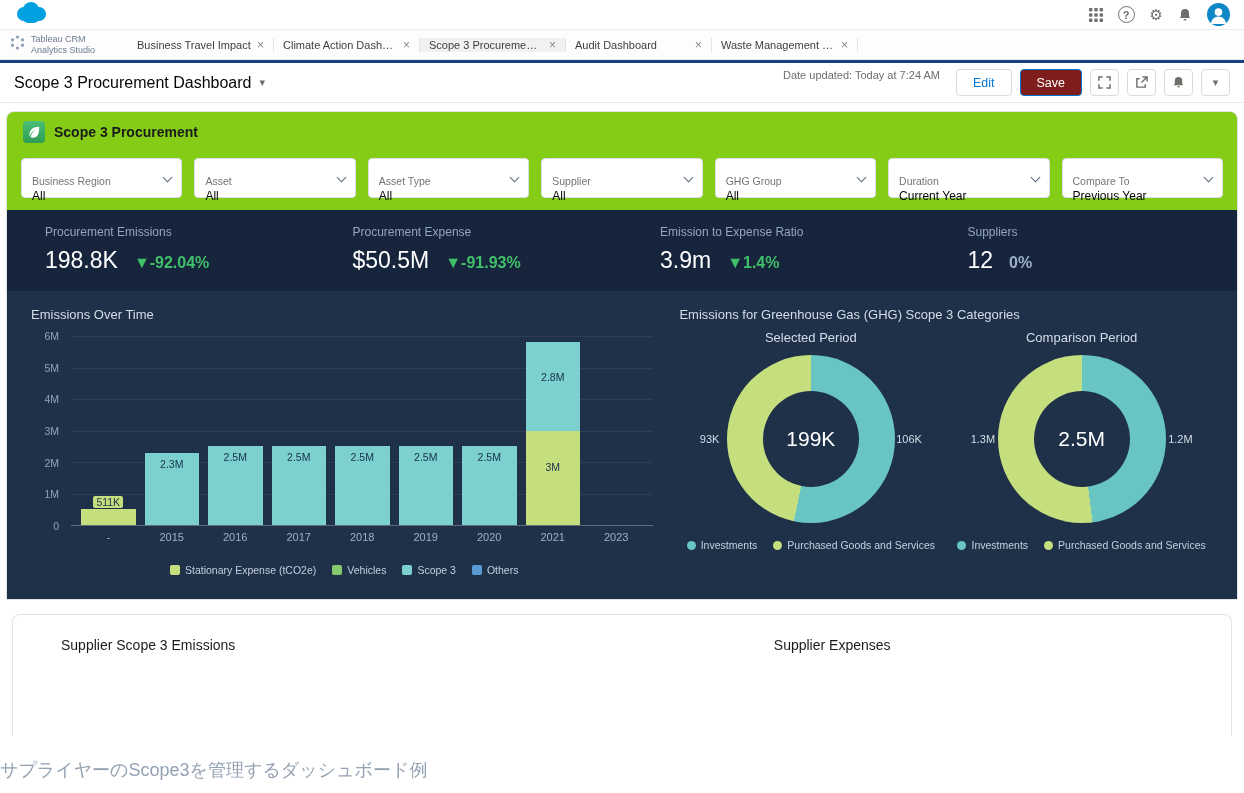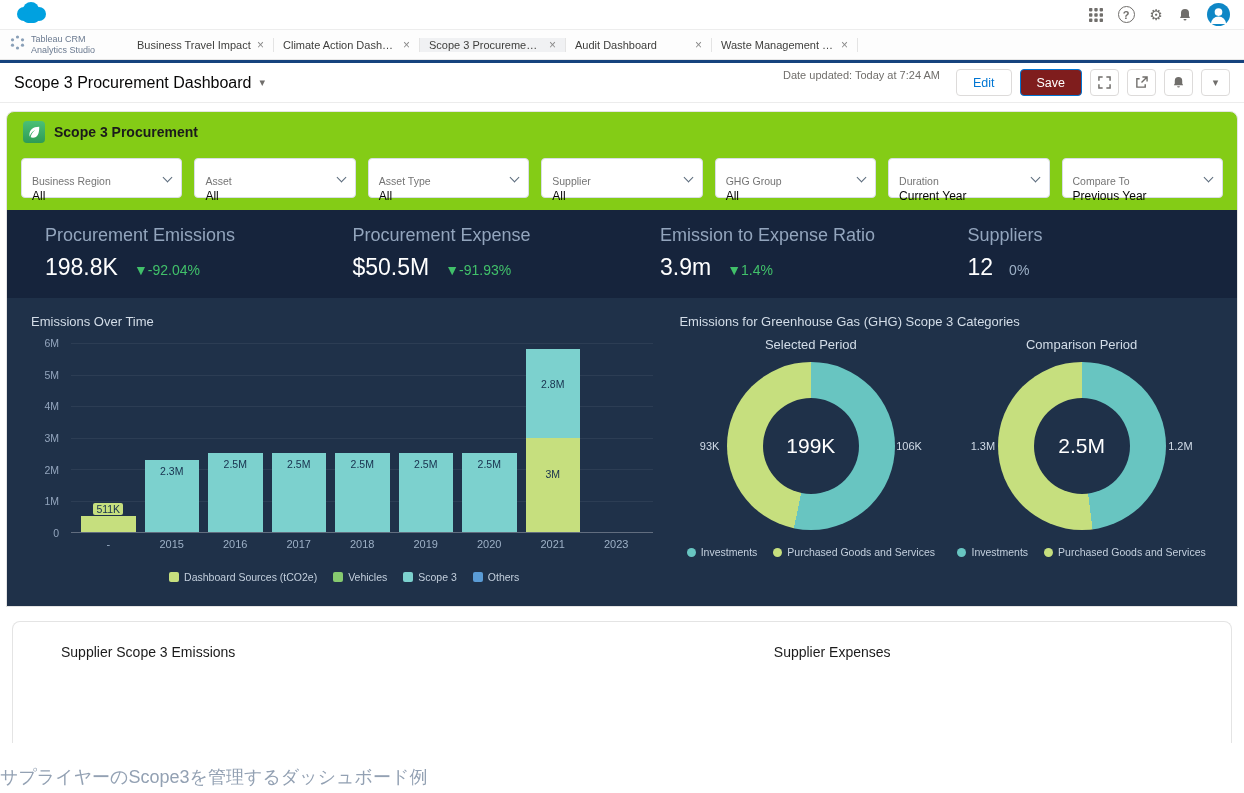--- a/index.html
+++ b/index.html
@@ -45,24 +45,24 @@
   
   .filters { display:flex; gap:12px; padding:6px 14px 12px; }
   .filter { flex:1; height:40px; border:1px solid #d8dde6; border-radius:4px; padding:16px 22px 4px 10px; position:relative; cursor:pointer; background:#fff; }
   .f-label { font-size:10.5px; color:#747474; margin-bottom:2px; white-space:nowrap; }
   .f-value { font-size:12px; color:#080707; white-space:nowrap; }
   .chev { position:absolute; right:10px; top:15px; width:7px; height:7px; border-right:1.6px solid #5b6b7c; border-bottom:1.6px solid #5b6b7c; transform:rotate(45deg); }
 
   
   .kpi-band { background:#16243c; display:flex; padding:15px 0 17px; }
   .kpi { flex:0 0 25%; padding-left:38px; }
-  .kpi-label { font-size:18px; color:#93a5bd; margin-bottom:8px; }
+  .kpi-label { font-size:12px; color:#93a5bd; margin-bottom:8px; }
   .kpi-value-row { display:flex; align-items:baseline; gap:16px; }
   .kpi-value { font-size:23px; color:#fff; }
-  .kpi-delta { font-size:14px; color:#41c06a; }
+  .kpi-delta { font-size:16px; color:#41c06a;font-weight:bold; }
   .kpi-delta.muted { color:#9db0c6; }
 
   
   .charts { background:#1f3149; display:flex; padding:16px 24px 22px; min-height:308px; }
   .chart-title { font-size:13px; color:#d3dde8; }
   .bar-sec { flex:0 0 53%; }
   .bar-area { position:relative; height:190px; margin-top:14px; }
   .yticks { position:absolute; left:0; top:0; bottom:0; width:34px; }
   .ytick { position:absolute; right:6px; transform:translateY(-50%); font-size:10.5px; color:#93a5bd; }
   .plot { position:absolute; left:40px; right:4px; top:0; bottom:0; display:flex; align-items:flex-end; gap:9px; padding:0 10px;
@@ -367,21 +367,21 @@
                   <div class="bar-cat">2021</div>
                 </div>
                 <div class="bar-col">
                   <div class="bar-cat">2023</div>
                 </div>
               </div>
           </div>
           <div class="legend bar-legend" id="bar-legend">
               <span class="legend-item">
                 <span class="legend-dot" style="background: rgb(198, 223, 126);"></span>
-                <span>Dashboard Sources (tCO2e)</span>
+                <span>Stationary Expense (tCO2e)</span>
               </span>
               <span class="legend-item">
                 <span class="legend-dot" style="background: rgb(134, 202, 111);"></span>
                 <span>Vehicles</span>
               </span>
               <span class="legend-item">
                 <span class="legend-dot" style="background: rgb(124, 209, 206);"></span>
                 <span>Scope 3</span>
               </span>
               <span class="legend-item">

